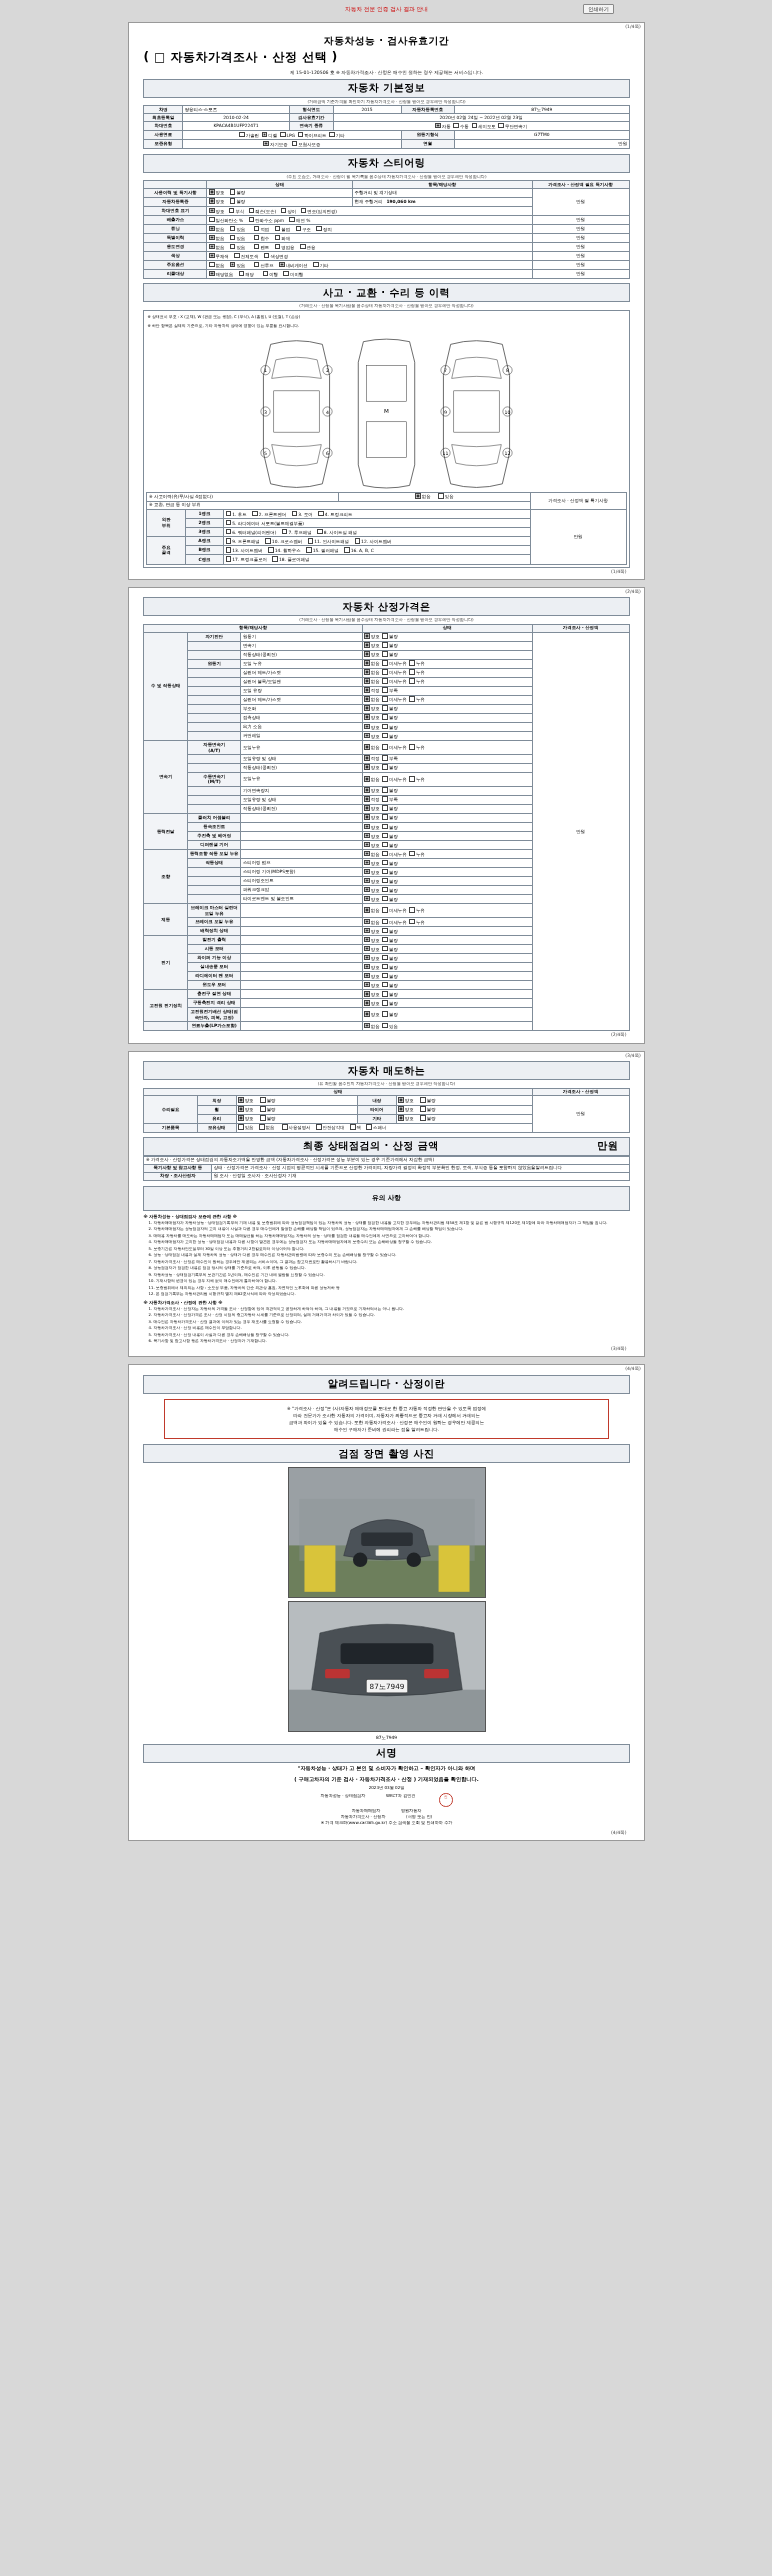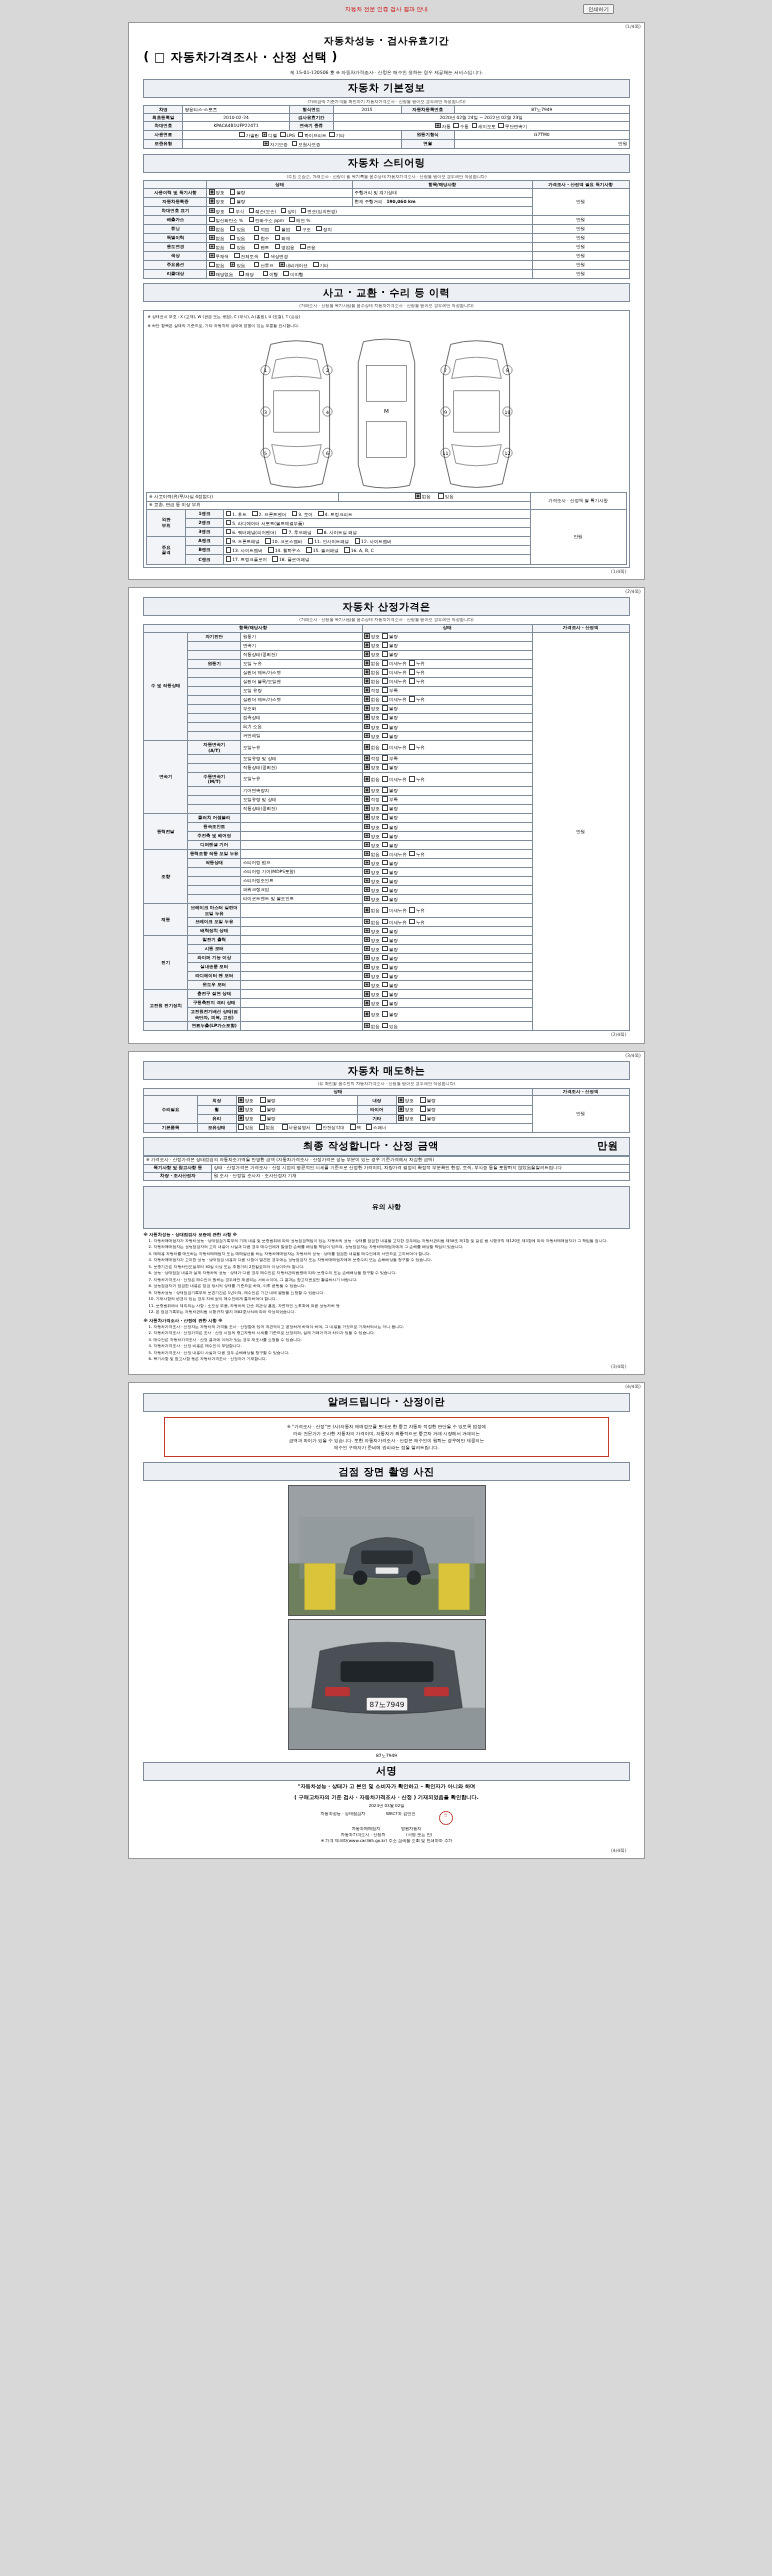--- a/index.html
+++ b/index.html
@@ -21,21 +21,21 @@
   td.lbl{background:#f2f4f7;text-align:center;font-weight:bold;}
   td.c{text-align:center;}
   td.r{text-align:right;}
   .chk{display:inline-block;width:3.6px;height:3.6px;border:0.5px solid #444;margin-right:1px;vertical-align:-0.5px;background:#fff;}
   .chk.on{background:#333;box-shadow:inset 0 0 0 0.5px #fff;}
   .small{font-size:3.9px;}
   .tiny{font-size:3.6px;}
   .diagram{border:0.5px solid #7f8c99;padding:2.1px;}
   .carwrap{display:flex;justify-content:center;align-items:center;gap:5.2px;padding:3.1px 0;}
   .note{font-size:3.9px;line-height:1.5;padding:1.5px 1px;}
-  .caution h3{text-align:center;font-size:6.7px;font-weight:bold;margin:5.2px 0 3.1px;background:#eceff3;border:0.5px solid #7f8c99;padding:16px 0;}
+  .caution h3{text-align:center;font-size:6.7px;font-weight:bold;margin:5.2px 0 3.1px;background:#eceff3;border:0.5px solid #7f8c99;padding:7px 0;}
   .caution p{font-size:3.8px;line-height:1.45;margin:1px 0 1px 5.2px;text-align:justify;}
   .caution .h{font-size:4.3px;font-weight:bold;margin:3.1px 0 1px;}
   .redbox{border:1px solid #c0392b;margin:5.2px 20.6px;padding:5.2px 7.2px;font-size:4.4px;line-height:1.6;text-align:center;}
   .photo{width:196px;height:129px;margin:3.1px auto;border:0.5px solid #555;background:#8c9196;position:relative;overflow:hidden;}
   .sign p{font-size:4.1px;text-align:center;line-height:1.7;margin:1.5px 0;}
   .sign .big{font-size:5.2px;font-weight:bold;}
   .stamp{display:inline-block;width:13.4px;height:13.4px;border:1px solid #c0392b;border-radius:50%;color:#c0392b;font-size:3.6px;line-height:5.7px;text-align:center;padding-top:1px;box-sizing:border-box;vertical-align:middle;margin-left:3.1px;}
   .centerline{text-align:center;font-size:4.4px;margin:3.1px 0;}
   .sigrow{display:flex;justify-content:center;gap:20.6px;font-size:4.1px;margin:1px 0;}
   svg{display:block;}
@@ -687,21 +687,21 @@
             <span style="margin-left:6.2px"><span class="chk"></span><span>사용설명서</span></span>
             <span style="margin-left:4.1px"><span class="chk"></span><span>안전삼각대</span></span>
             <span style="margin-left:4.1px"><span class="chk"></span><span>잭</span></span>
             <span style="margin-left:4.1px"><span class="chk"></span><span>스패너</span></span>
           </td>
         </tr>
       </tbody>
         </table>
 
       <div class="secthead">
-        <span>최종 작성합니다 · 산정 금액</span>
+        <span>최종 상태점검의 · 산정 금액</span>
         <span style="float:right;margin-right:10.3px">만원</span>
       </div>
       <table class="grid">
         <colgroup>
             <col style="width:14%">
             <col style="width:86%">
           </colgroup>
         <tbody>
             <tr>
               <td colspan="2" class="small">※ 가격조사 · 산정가격은 상태점검의 자동차조가액을 반영한 금액 (자동차가격조사 · 산정가격은 성능 부분이 있는 경우 기준가격에서 차감한 금액)</td>

